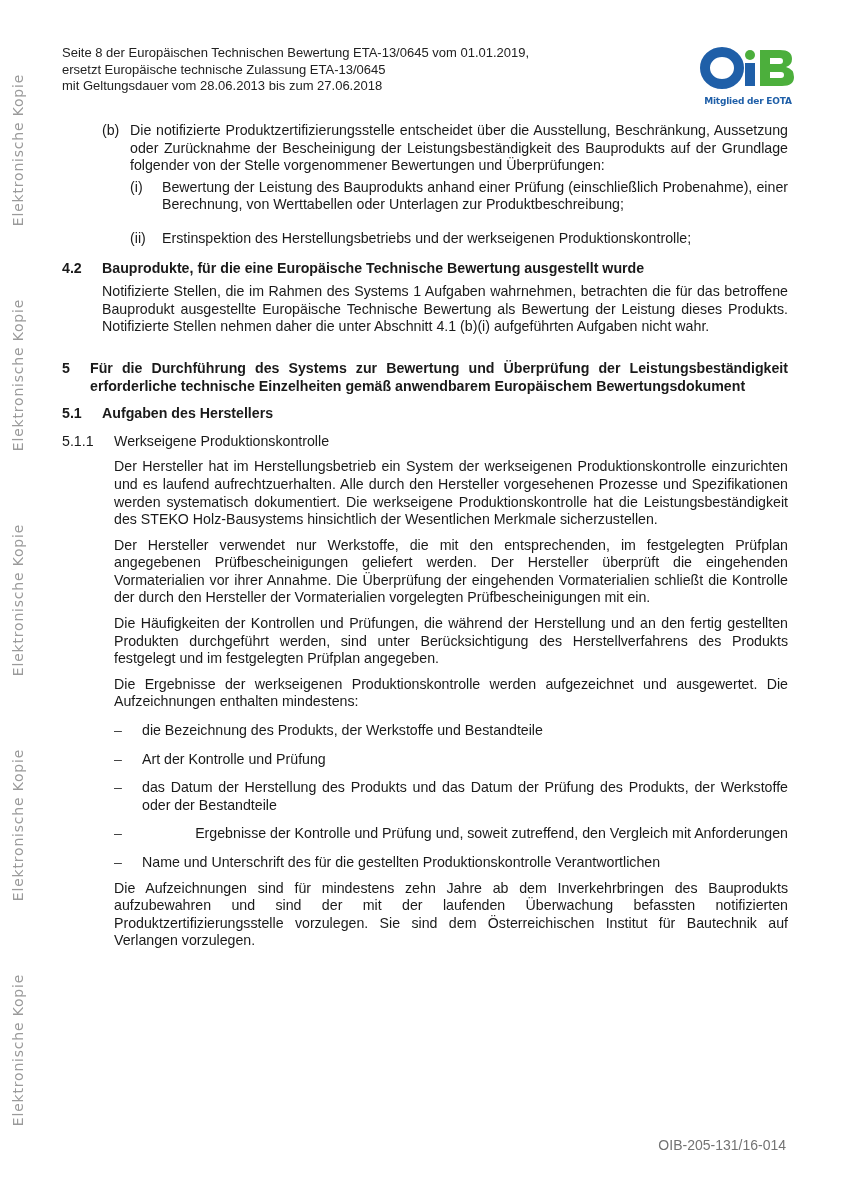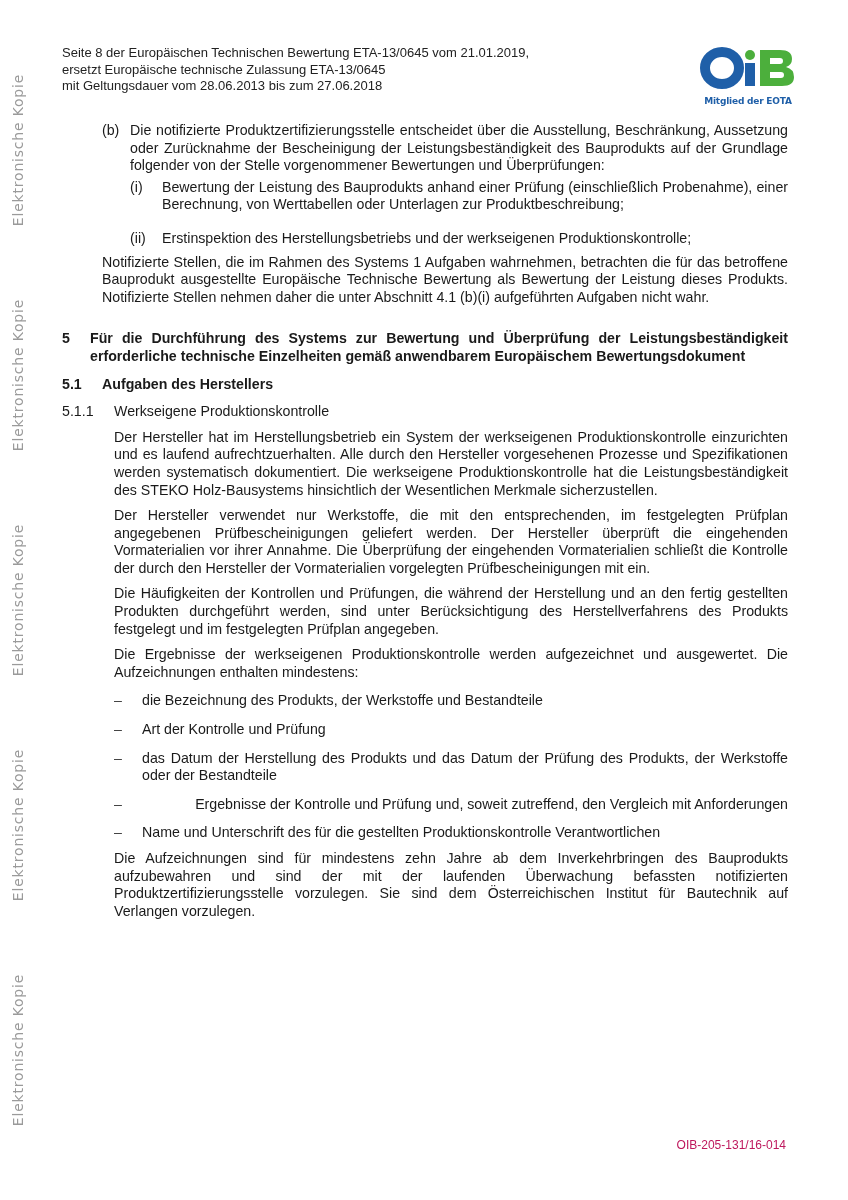--- a/index.html
+++ b/index.html
@@ -46,21 +46,21 @@
   .h2 .lbl { width: 40px; }
   .para { margin-left: 40px; margin-top: 6px; }
   .h1 { font-weight: bold; margin-top: 24px; }
   .h1 .lbl { width: 28px; }
   .h3 .lbl { width: 52px; }
   .indent { margin-left: 52px; margin-top: 8px; }
   .dash .lbl { width: 28px; color: #444; }
   .dash { margin-top: 11px; }
   .footer {
     position: absolute; left: 640px; top: 1137px; width: 146px; text-align: right;
-    font-size: 12px; color: #be185d;
+    font-size: 14px; color: #737373;
   }
 </style>
 </head>
 <body>
 
 <div class="watermark" style="top:60px">
     <span>Elektronische Kopie</span>
   </div>
 <div class="watermark" style="top:285px">
     <span>Elektronische Kopie</span>
@@ -69,21 +69,21 @@
     <span>Elektronische Kopie</span>
   </div>
 <div class="watermark" style="top:735px">
     <span>Elektronische Kopie</span>
   </div>
 <div class="watermark" style="top:960px">
     <span>Elektronische Kopie</span>
   </div>
 
 <div class="header">
-  <div>Seite 8 der Europäischen Technischen Bewertung ETA-13/0645 vom 21.01.2019,</div>
+  <div>Seite 8 der Europäischen Technischen Bewertung ETA-13/0645 vom 01.01.2019,</div>
   <div>ersetzt Europäische technische Zulassung ETA-13/0645</div>
   <div>mit Geltungsdauer vom 28.06.2013 bis zum 27.06.2018</div>
 </div>
 
 <div class="logo">
   <svg width="96" height="46" viewBox="0 0 96 46">
 
     <ellipse cx="22" cy="23" rx="17" ry="16" fill="none" stroke="#1f5fa8" stroke-width="10"></ellipse>
 
     <circle cx="50" cy="10" r="5" fill="#4caf3c"></circle>
@@ -103,20 +103,24 @@
 
   <div class="row sub-item">
     <div class="lbl">(i)</div>
     <div class="txt">Bewertung der Leistung des Bauprodukts anhand einer Prüfung (einschließlich Probenahme), einer Berechnung, von Werttabellen oder Unterlagen zur Produktbeschreibung;</div>
   </div>
   <div class="row sub-item" style="margin-top:16px">
     <div class="lbl">(ii)</div>
     <div class="txt">Erstinspektion des Herstellungsbetriebs und der werkseigenen Produktionskontrolle;</div>
   </div>
 
+  <div class="row h2">
+    <div class="lbl">4.2</div>
+    <div class="txt">Bauprodukte, für die eine Europäische Technische Bewertung ausgestellt wurde</div>
+  </div>
   <div class="para just">Notifizierte Stellen, die im Rahmen des Systems 1 Aufgaben wahrnehmen, betrachten die für das betroffene Bauprodukt ausgestellte Europäische Technische Bewertung als Bewertung der Leistung dieses Produkts. Notifizierte Stellen nehmen daher die unter Abschnitt 4.1 (b)(i) aufgeführten Aufgaben nicht wahr.</div>
 
   <div class="row h1">
     <div class="lbl">5</div>
     <div class="txt">Für die Durchführung des Systems zur Bewertung und Überprüfung der Leistungsbeständigkeit erforderliche technische Einzelheiten gemäß anwendbarem Europäischem Bewertungsdokument</div>
   </div>
 
   <div class="row h2" style="margin-top:10px">
     <div class="lbl">5.1</div>
     <div class="txt">Aufgaben des Herstellers</div>

